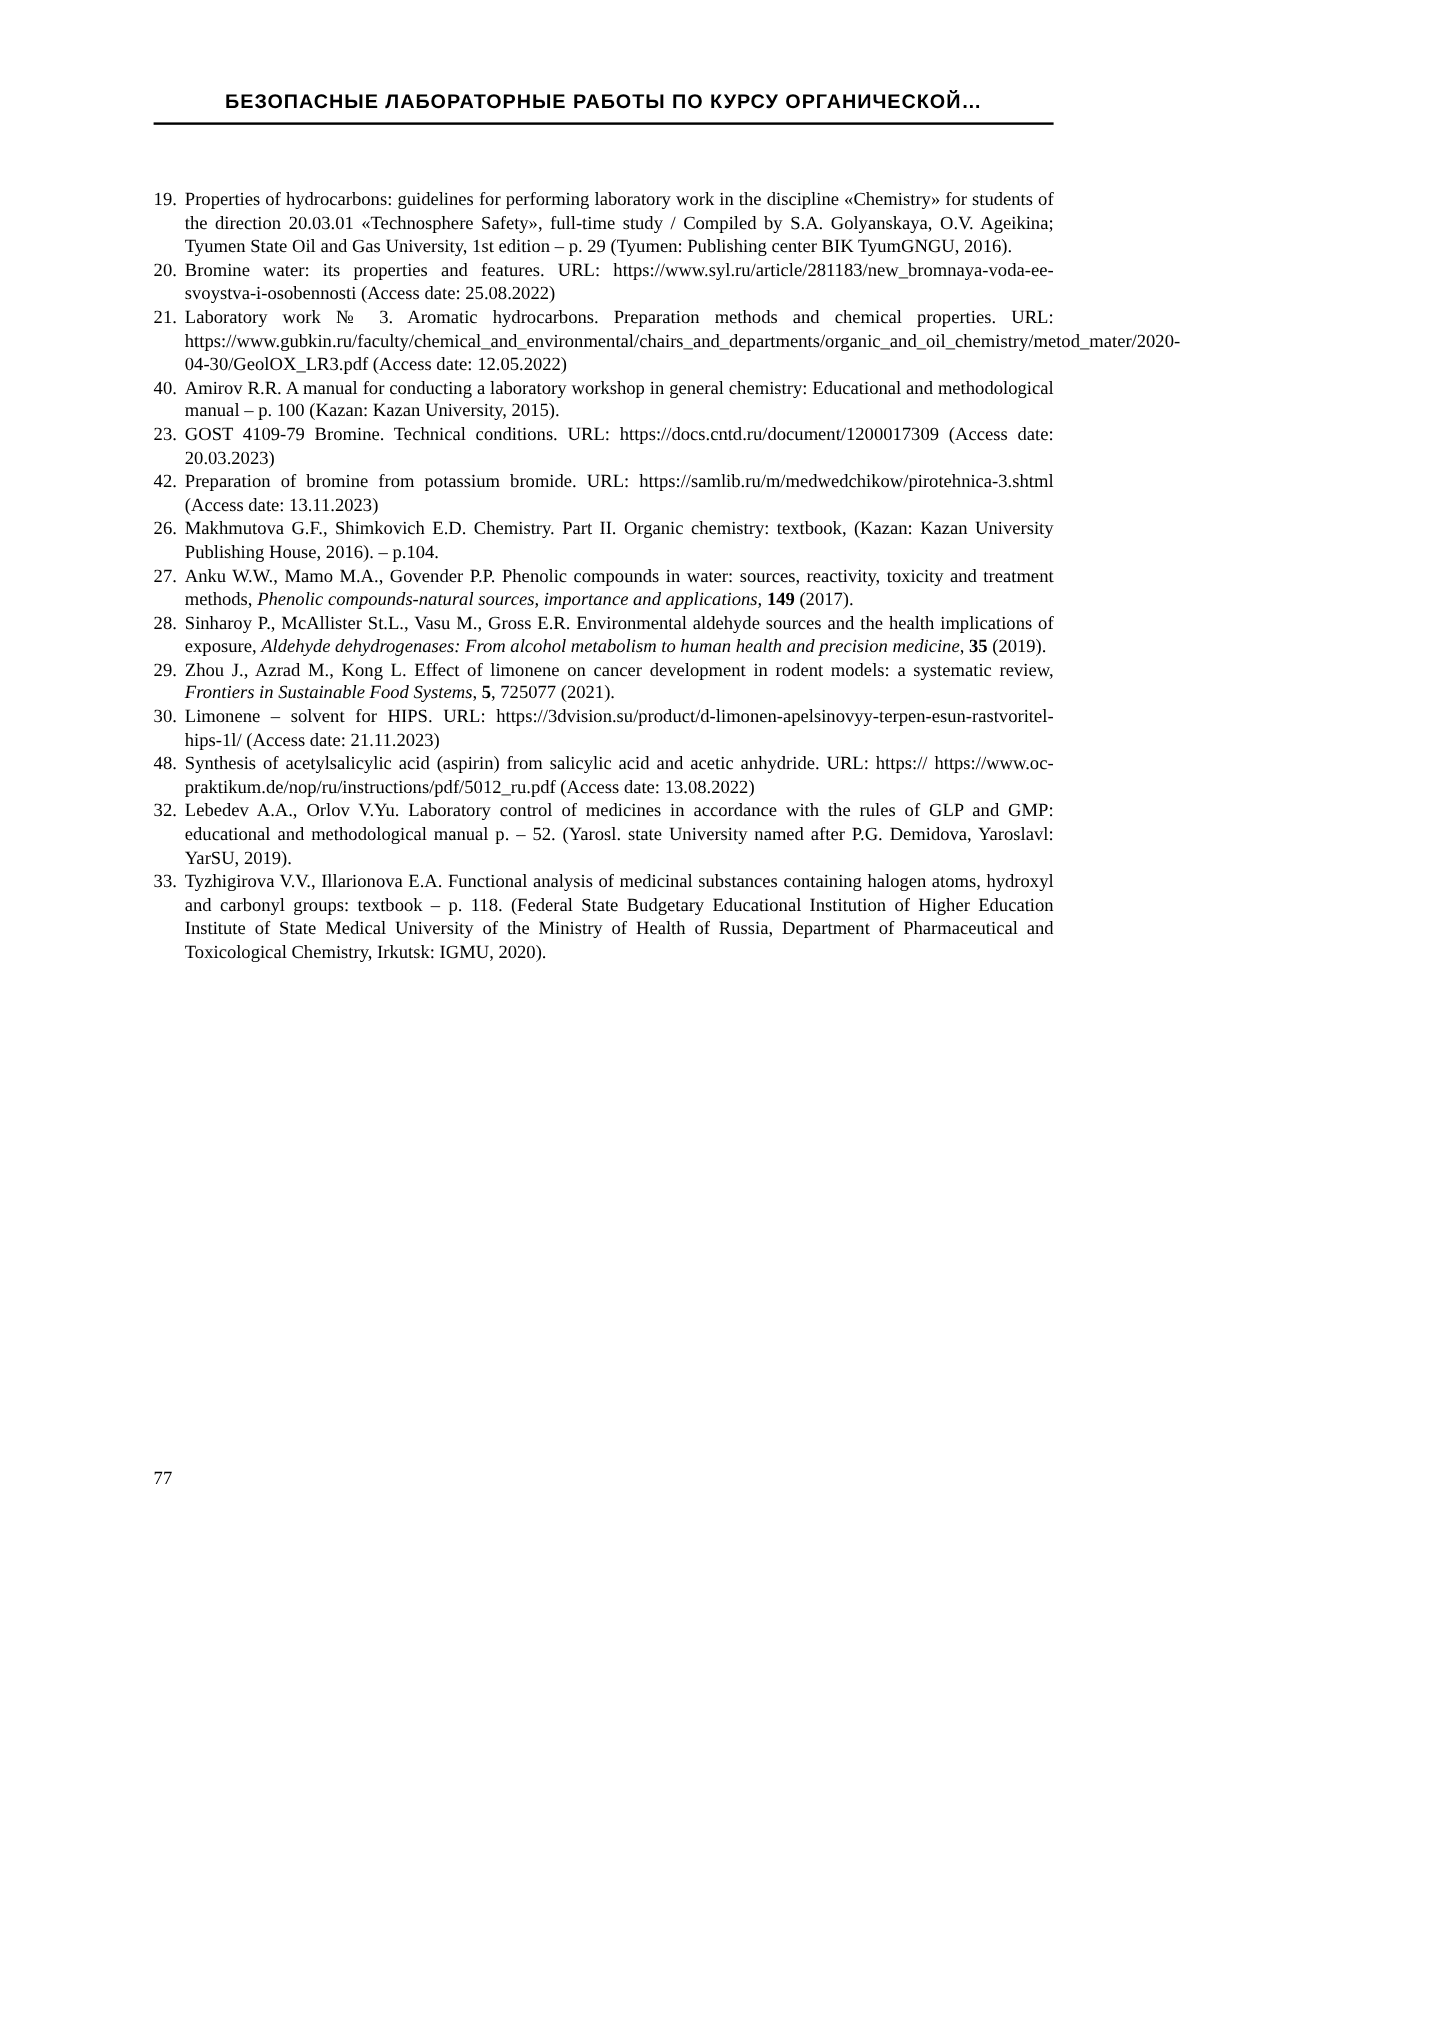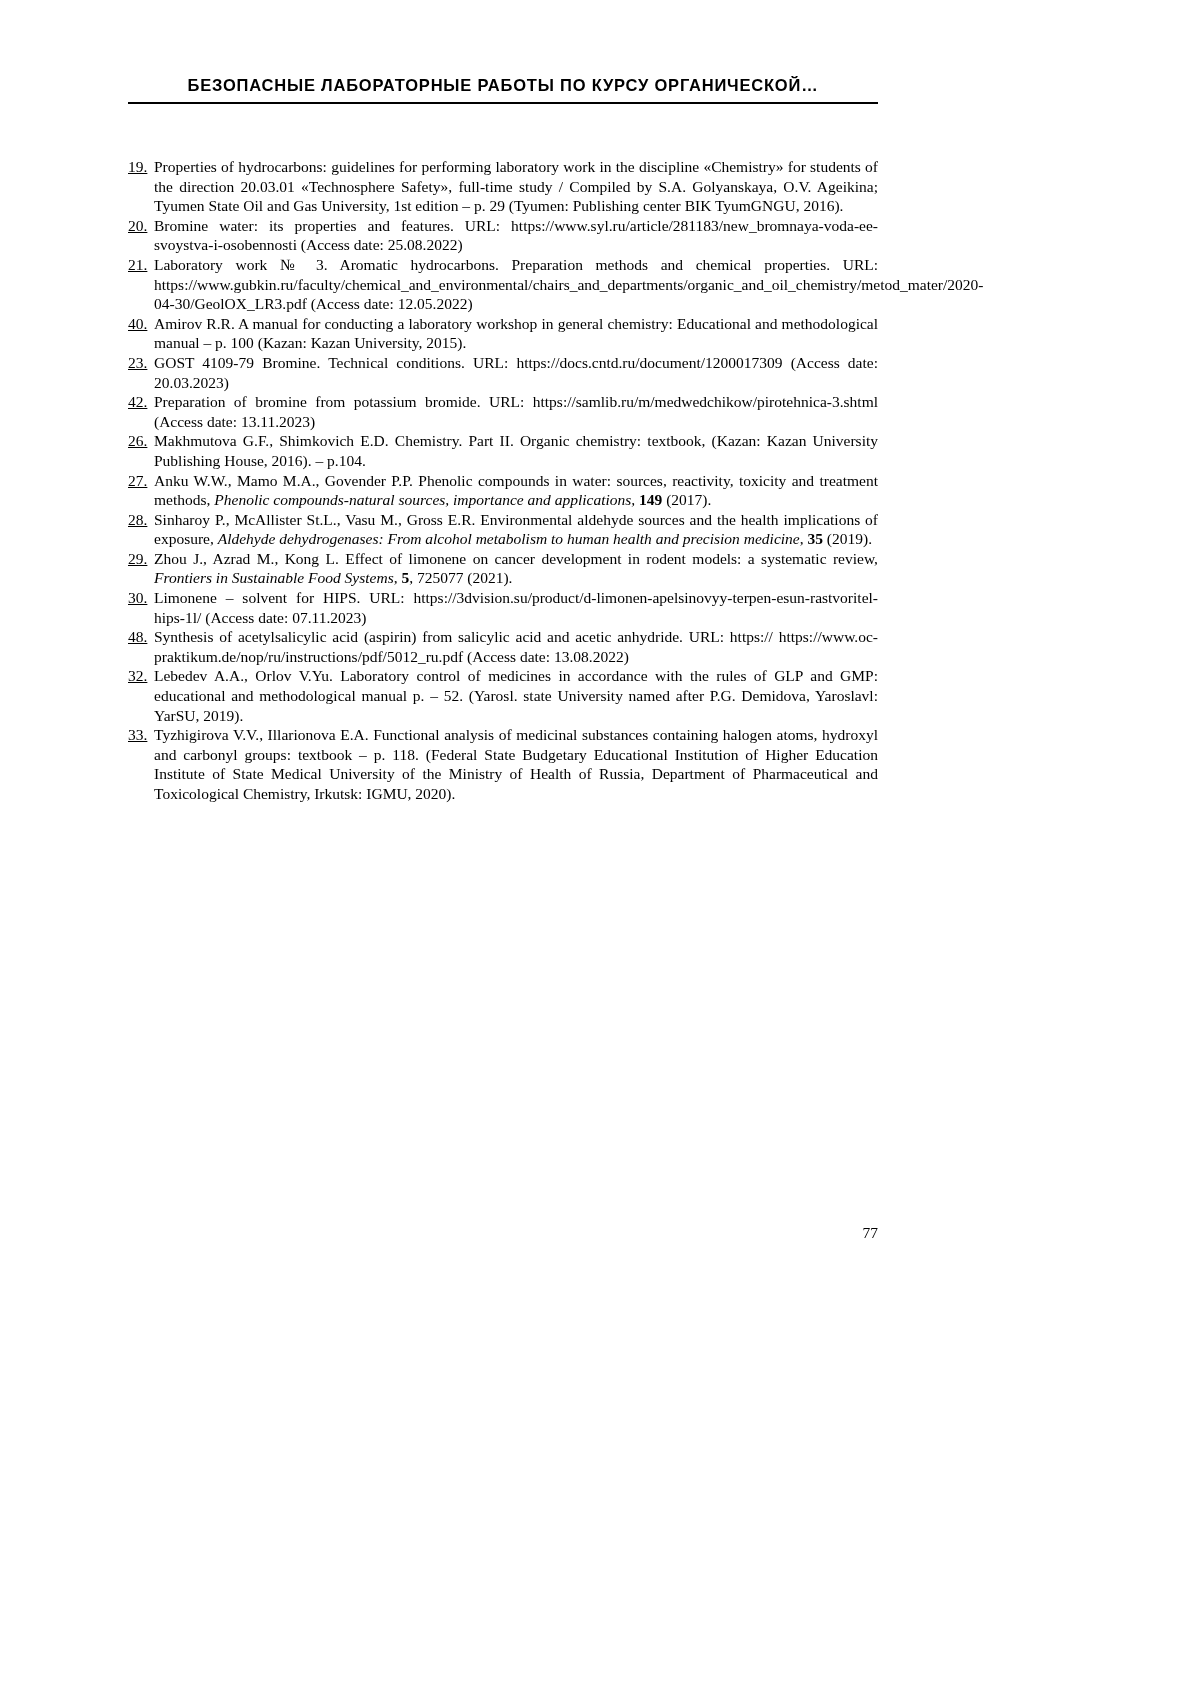--- a/index.html
+++ b/index.html
@@ -51,31 +51,30 @@
   }
   .ref {
     position: relative;
     padding-left: 26px;
     text-align: justify;
   }
   .ref-num {
     position: absolute;
     left: 0;
     top: 0;
-    text-decoration: underline;
   }
   .seg-normal { font-style: normal; font-weight: normal; }
   .seg-italic { font-style: italic; }
   .seg-bold   { font-weight: bold; }
   .page-number {
     position: absolute;
     left: 128px;
     top: 1224px;
     width: 750px;
-    text-align: right;
+    text-align: left;
     font-size: 15.5px;
   }
 </style>
 </head>
 <body>
 
 <div class="page">
   <div class="content">
 
     <div class="header">
@@ -87,21 +86,21 @@
         <div class="ref"><span class="ref-num">19.</span><span class="ref-body"><span class="seg-normal">Properties of hydrocarbons: guidelines for performing laboratory work in the discipline «Chemistry» for students of the direction 20.03.01 «Technosphere Safety», full-time study / Compiled by S.A. Golyanskaya, O.V. Ageikina; Tyumen State Oil and Gas University, 1st edition – p. 29 (Tyumen: Publishing center BIK TyumGNGU, 2016).</span></span></div>
         <div class="ref"><span class="ref-num">20.</span><span class="ref-body"><span class="seg-normal">Bromine water: its properties and features. URL: https://www.syl.ru/article/281183/new_bromnaya-voda-ee-svoystva-i-osobennosti (Access date: 25.08.2022)</span></span></div>
         <div class="ref"><span class="ref-num">21.</span><span class="ref-body"><span class="seg-normal">Laboratory work № 3. Aromatic hydrocarbons. Preparation methods and chemical properties. URL: https://www.gubkin.ru/faculty/chemical_and_environmental/chairs_and_departments/organic_and_oil_chemistry/metod_mater/2020-04-30/GeolOX_LR3.pdf (Access date: 12.05.2022)</span></span></div>
         <div class="ref"><span class="ref-num">40.</span><span class="ref-body"><span class="seg-normal">Amirov R.R. A manual for conducting a laboratory workshop in general chemistry: Educational and methodological manual – p. 100 (Kazan: Kazan University, 2015).</span></span></div>
         <div class="ref"><span class="ref-num">23.</span><span class="ref-body"><span class="seg-normal">GOST 4109-79 Bromine. Technical conditions. URL: https://docs.cntd.ru/document/1200017309 (Access date: 20.03.2023)</span></span></div>
         <div class="ref"><span class="ref-num">42.</span><span class="ref-body"><span class="seg-normal">Preparation of bromine from potassium bromide. URL: https://samlib.ru/m/medwedchikow/pirotehnica-3.shtml (Access date: 13.11.2023)</span></span></div>
         <div class="ref"><span class="ref-num">26.</span><span class="ref-body"><span class="seg-normal">Makhmutova G.F., Shimkovich E.D. Chemistry. Part II. Organic chemistry: textbook, (Kazan: Kazan University Publishing House, 2016). – p.104.</span></span></div>
         <div class="ref"><span class="ref-num">27.</span><span class="ref-body"><span class="seg-normal">Anku W.W., Mamo M.A., Govender P.P. Phenolic compounds in water: sources, reactivity, toxicity and treatment methods, </span><span class="seg-italic">Phenolic compounds-natural sources, importance and applications,</span><span class="seg-normal"> </span><span class="seg-bold">149</span><span class="seg-normal"> (2017).</span></span></div>
         <div class="ref"><span class="ref-num">28.</span><span class="ref-body"><span class="seg-normal">Sinharoy P., McAllister St.L., Vasu M., Gross E.R. Environmental aldehyde sources and the health implications of exposure, </span><span class="seg-italic">Aldehyde dehydrogenases: From alcohol metabolism to human health and precision medicine</span><span class="seg-normal">, </span><span class="seg-bold">35</span><span class="seg-normal"> (2019).</span></span></div>
         <div class="ref"><span class="ref-num">29.</span><span class="ref-body"><span class="seg-normal">Zhou J., Azrad M., Kong L. Effect of limonene on cancer development in rodent models: a systematic review, </span><span class="seg-italic">Frontiers in Sustainable Food Systems</span><span class="seg-normal">, </span><span class="seg-bold">5</span><span class="seg-normal">, 725077 (2021).</span></span></div>
-        <div class="ref"><span class="ref-num">30.</span><span class="ref-body"><span class="seg-normal">Limonene – solvent for HIPS. URL: https://3dvision.su/product/d-limonen-apelsinovyy-terpen-esun-rastvoritel-hips-1l/ (Access date: 07.11.2023)</span></span></div>
+        <div class="ref"><span class="ref-num">30.</span><span class="ref-body"><span class="seg-normal">Limonene – solvent for HIPS. URL: https://3dvision.su/product/d-limonen-apelsinovyy-terpen-esun-rastvoritel-hips-1l/ (Access date: 21.11.2023)</span></span></div>
         <div class="ref"><span class="ref-num">48.</span><span class="ref-body"><span class="seg-normal">Synthesis of acetylsalicylic acid (aspirin) from salicylic acid and acetic anhydride. URL: https:// https://www.oc-praktikum.de/nop/ru/instructions/pdf/5012_ru.pdf (Access date: 13.08.2022)</span></span></div>
         <div class="ref"><span class="ref-num">32.</span><span class="ref-body"><span class="seg-normal">Lebedev A.A., Orlov V.Yu. Laboratory control of medicines in accordance with the rules of GLP and GMP: educational and methodological manual p. – 52. (Yarosl. state University named after P.G. Demidova, Yaroslavl: YarSU, 2019).</span></span></div>
         <div class="ref"><span class="ref-num">33.</span><span class="ref-body"><span class="seg-normal">Tyzhigirova V.V., Illarionova E.A. Functional analysis of medicinal substances containing halogen atoms, hydroxyl and carbonyl groups: textbook – p. 118. (Federal State Budgetary Educational Institution of Higher Education Institute of State Medical University of the Ministry of Health of Russia, Department of Pharmaceutical and Toxicological Chemistry, Irkutsk: IGMU, 2020).</span></span></div>
       </div>
 
   </div>
 
   <div class="page-number">77</div>
 </div>
 

